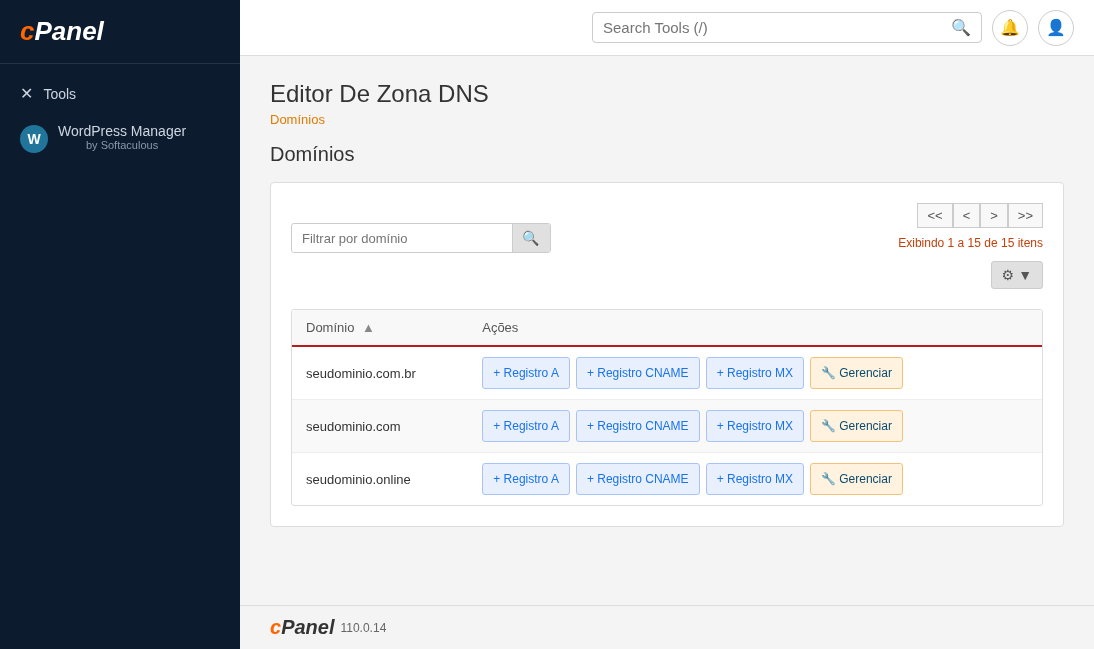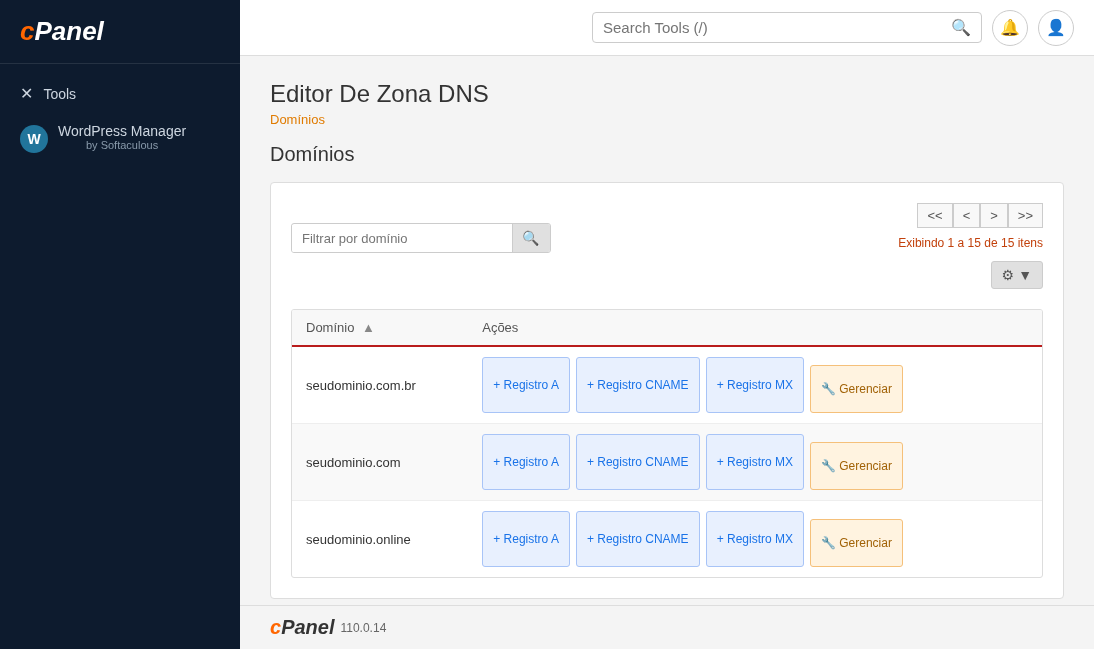--- a/index.html
+++ b/index.html
@@ -272,38 +272,37 @@
       color: #333;
     }
     .actions-cell {
       display: flex;
       gap: 6px;
       flex-wrap: wrap;
     }
     .action-btn {
       border: 1px solid #ccc;
       border-radius: 3px;
-      padding: 16px 10px;
+      padding: 8px 10px;
       font-size: 12px;
       cursor: pointer;
       white-space: nowrap;
       display: flex;
       align-items: center;
       gap: 4px;
     }
     .btn-blue {
       background: #e8f0fe;
       color: #1a73e8;
       border-color: #a8c4f7;
     }
     .btn-orange {
       background: #fff3e0;
-      color: #a16207;
+      color: #0c4a6e;
       border-color: #f5c07a;
-      margin-top: 8px;
     }
 
     
     .footer {
       padding: 10px 30px;
       background: #f4f4f4;
       border-top: 1px solid #ddd;
     }
     .footer-logo {
       font-size: 20px;

